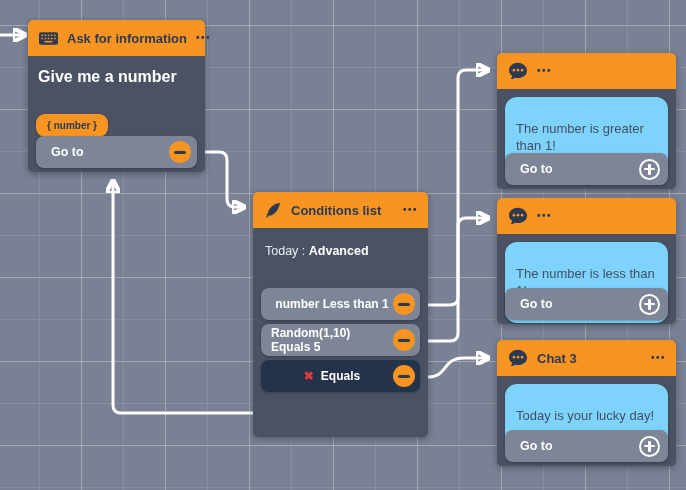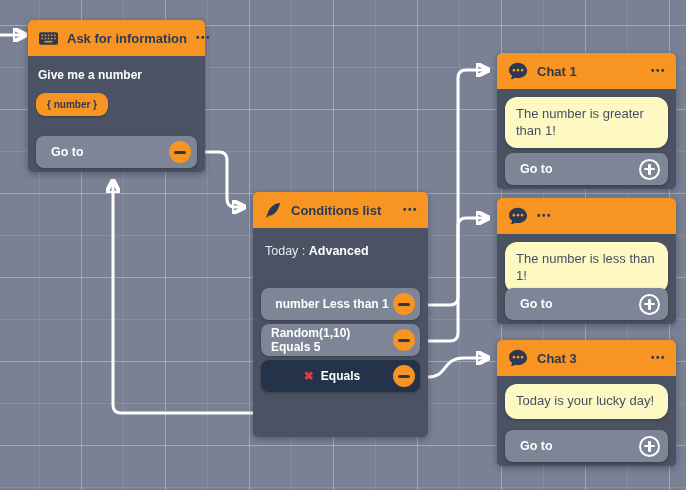--- a/index.html
+++ b/index.html
@@ -27,21 +27,21 @@
     box-shadow:0 2px 6px rgba(15,20,35,.35);
   }
   .node-header {
     height:36px; background:#f79422; border-radius:5px 5px 0 0;
     display:flex; align-items:center; gap:9px; padding:0 10px 0 11px;
   }
   .node-title { flex:1; font-size:13px; font-weight:700; color:#2b3a52; white-space:nowrap; }
   .menu-btn { font-size:10px; font-weight:700; color:#2b3a52; letter-spacing:1.5px; cursor:pointer; line-height:36px; }
   .hdr-icon { flex:none; display:flex; align-items:center; }
 
-  .question { margin:12px 10px 0; color:#ffffff; font-size:12px; font-weight:700; }
+  .question { margin:12px 10px 17px; color:#ffffff; font-size:16px; font-weight:700; }
   .var-pill {
     display:inline-block; margin:11px 0 0 8px;
     background:#f79422; color:#2b3a52; font-size:10px; font-weight:700;
     padding:6px 11px; border-radius:9px; box-shadow:0 1px 2px rgba(0,0,0,.3);
   }
 
   .goto-row {
     position:absolute; left:8px; right:8px; bottom:4px; height:32px;
     background:#7d8596; border-radius:8px;
     display:flex; align-items:center; padding:0 6px 0 15px;
@@ -65,22 +65,22 @@
     height:32px; margin:0 8px 4px; background:#7d8596; border-radius:8px;
     display:flex; align-items:center; padding:0 5px 0 10px;
     color:#ffffff; font-size:12px; font-weight:700;
     box-shadow:0 1px 3px rgba(0,0,0,.28); cursor:pointer;
   }
   .cond-row.default { background:#24324a; }
   .cond-center { flex:1; display:flex; align-items:center; justify-content:center; gap:7px; }
   .x-glyph { color:#e03b3b; font-size:12px; font-weight:700; }
 
   .msg-box {
-    margin:8px 8px 0; background:#fef9c3; border-radius:12px;
-    padding:9px 11px; color:#454f63; font-size:13px; line-height:1.28;
+    margin:8px 8px 0; background:#7dd3fc; border-radius:12px;
+    padding:24px 11px; color:#454f63; font-size:13px; line-height:1.28;
     box-shadow:0 1px 3px rgba(0,0,0,.28); cursor:text;
   }
 
   
   #node-ask        { left:28px;  top:20px;  width:177px; height:152px; }
   #node-conditions { left:253px; top:192px; width:175px; height:245px; }
   #node-chat1      { left:497px; top:53px;  width:179px; height:136px; }
   #node-chat2      { left:497px; top:198px; width:179px; height:126px; }
   #node-chat3      { left:497px; top:340px; width:179px; height:126px; }
 </style>
@@ -175,21 +175,20 @@
   <div class="node" id="node-chat1">
     <div class="node-header">
       <span class="hdr-icon">
         <svg width="20" height="18" viewBox="0 0 24 22">
           <path fill="#2b3a52" d="M12 1C5.9 1 1 5 1 10c0 2.8 1.5 5.3 3.9 7-.2 1.3-.9 2.8-2.1 3.8 2.1.2 4.2-.6 5.6-1.6 1.1.3 2.4.5 3.6.5 6.1 0 11-4 11-9S18.1 1 12 1z"></path>
           <circle cx="7" cy="10" r="1.6" fill="#f79422"></circle>
             <circle cx="12" cy="10" r="1.6" fill="#f79422"></circle>
             <circle cx="17" cy="10" r="1.6" fill="#f79422"></circle>
         </svg>
       </span>
-      <span class="node-title">Chat 1</span>
       <span class="menu-btn">•••</span>
     </div>
     <div class="msg-box">The number is greater than 1!</div>
     <div class="goto-row">
       <span class="goto-label">Go to</span>
       <span class="plus-btn"></span>
     </div>
   </div>
 
   <div class="node" id="node-chat2">

